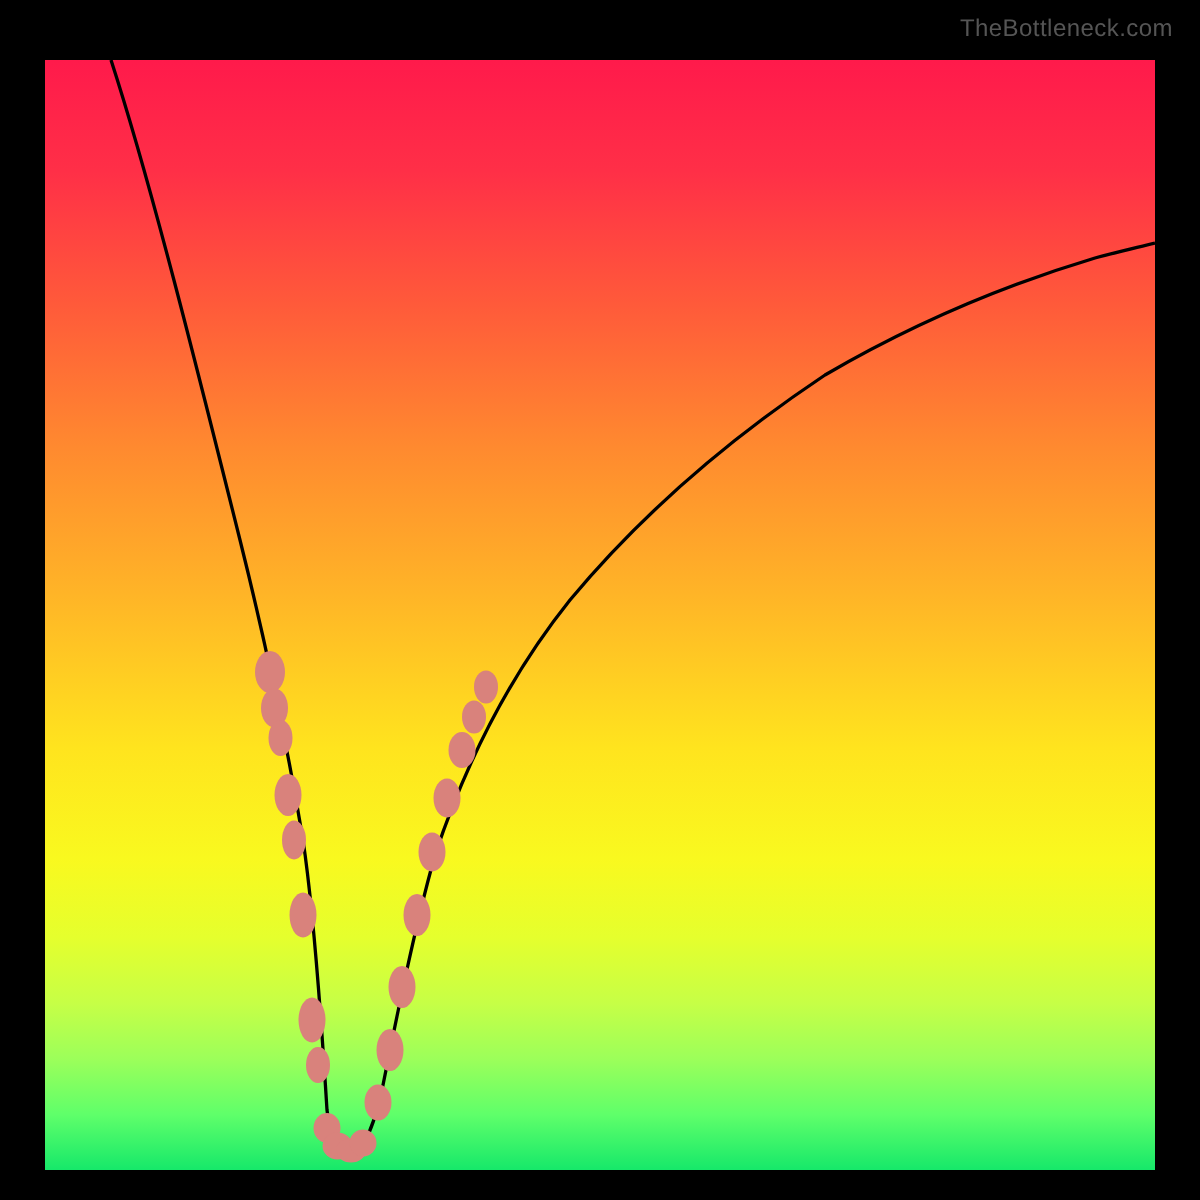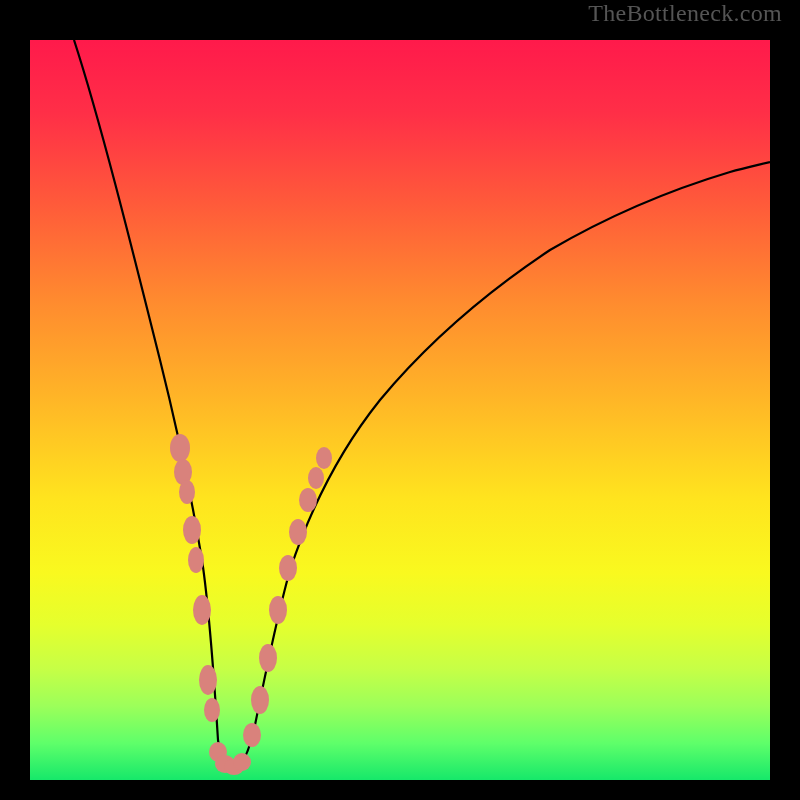--- a/index.html
+++ b/index.html
@@ -34,25 +34,25 @@
       #f9f91f 72%,
       #e5ff2d 79%,
       #c6ff46 85%,
       #9cff5a 90%,
       #5fff6a 95%,
       #16e86a 100%
     );
   }
   .watermark {
     position: absolute;
-    top: 0;
+    top: 11px;
     right: 18px;
     color: #555;
-    font-size: 24px;
-    font-family: Liberation Serif, serif;
+    font-size: 16px;
+    font-family: Liberation Sans, sans-serif;
     letter-spacing: 0.3px;
     user-select: none;
   }
   svg.curve {
     position: absolute;
     left: 0;
     top: 0;
     width: 740px;
     height: 740px;
   }

